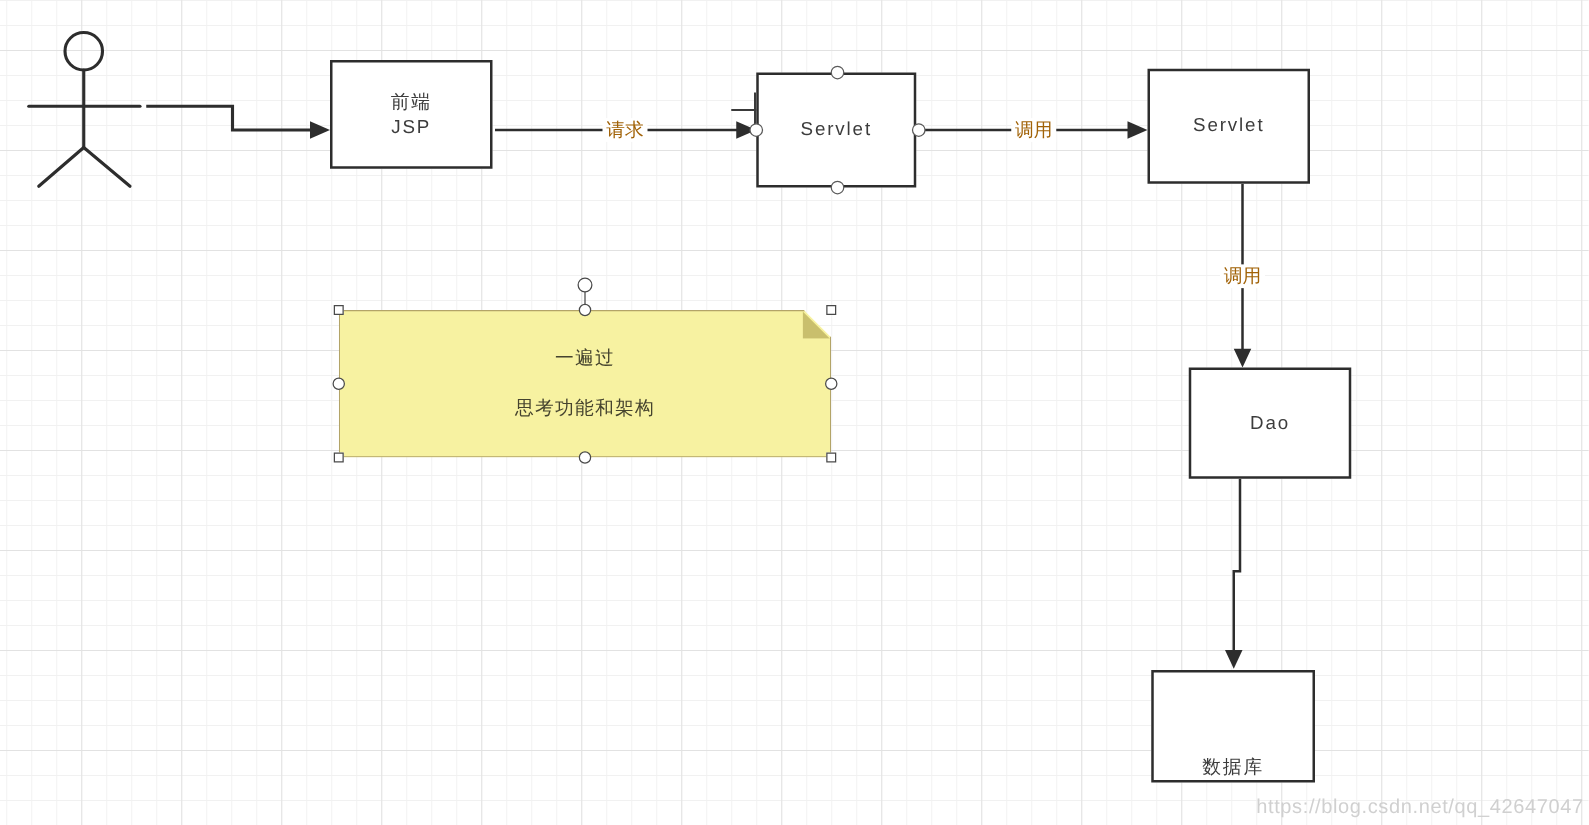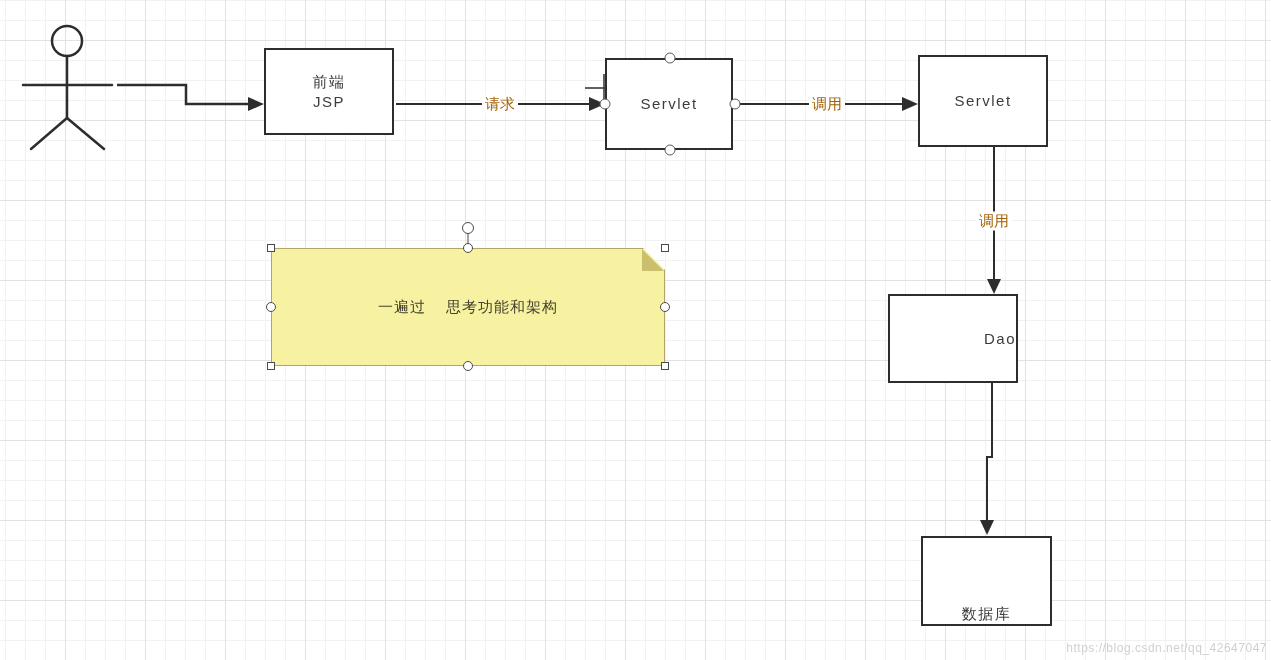--- a/index.html
+++ b/index.html
@@ -22,21 +22,21 @@
     font-size:15px;color:#3c3c3c;letter-spacing:1.5px;line-height:20px;text-align:center;
   }
   .edge-label{
     position:absolute;z-index:3;background:#fff;padding:0 3px;
     font-size:15px;color:#a16207;transform:translate(-50%,-50%);white-space:nowrap;
   }
   .note{
     position:absolute;z-index:3;left:271px;top:248px;width:394px;height:118px;
     border:1px solid #b3a468;box-sizing:border-box;
     clip-path:polygon(0 0, calc(100% - 22px) 0, 100% 22px, 100% 100%, 0 100%);
-    display:flex;align-items:center;justify-content:center;gap:20px;
+    display:flex;flex-direction:column;align-items:center;justify-content:center;gap:20px;
     font-size:15px;color:#45432e;line-height:20px;letter-spacing:1px;
   }
   .note .fold{
     position:absolute;top:0;right:0;width:22px;height:22px;
     clip-path:polygon(0 0, 100% 100%, 0 100%);
   }
   .handle-sq{
     position:absolute;z-index:4;width:8px;height:8px;background:#fff;
     border:1px solid #4a4a4a;transform:translate(-50%,-50%);box-sizing:border-box;
   }
@@ -46,21 +46,21 @@
   }
   .rot-stem{
     position:absolute;z-index:3;width:1px;height:16px;background:#4a4a4a;transform:translateX(-50%);
   }
   .conn-pt{
     position:absolute;z-index:4;width:11px;height:11px;background:#fff;
     border:1.5px solid #5a5a5a;border-radius:50%;transform:translate(-50%,-50%);box-sizing:border-box;
   }
   .watermark{
     position:absolute;z-index:5;right:4px;bottom:5px;
-    font-size:12px;color:#d0d0d0;letter-spacing:0.5px;
+    font-size:16px;color:#d0d0d0;letter-spacing:0.5px;
   }
 </style>
 </head>
 <body>
 
 <div class="canvas">
 
   <svg class="overlay" width="1271" height="660" viewBox="0 0 1271 660">
 
     <g stroke="#2d2d2d" stroke-width="2.5" fill="none" stroke-linecap="round">
@@ -108,21 +108,21 @@
   </div>
 
   <div class="node" style="left:605px;top:58px;width:124px;height:88px;text-align:center;">
     <span>Servlet</span>
   </div>
 
   <div class="node" style="left:918px;top:55px;width:126px;height:88px;">
     <span>Servlet</span>
   </div>
 
-  <div class="node" style="left:888px;top:294px;width:126px;height:85px;align-items:flex-end;">
+  <div class="node" style="left:951px;top:294px;width:126px;height:85px;">
     <span>Dao</span>
   </div>
 
   <div class="node" style="left:921px;top:536px;width:127px;height:86px;justify-content:flex-end;">
     <span>数据库</span>
   </div>
 
   <div class="edge-label" style="left:500px;top:104px;">请求</div>
 
   <div class="edge-label" style="left:827px;top:104px;">调用</div>

